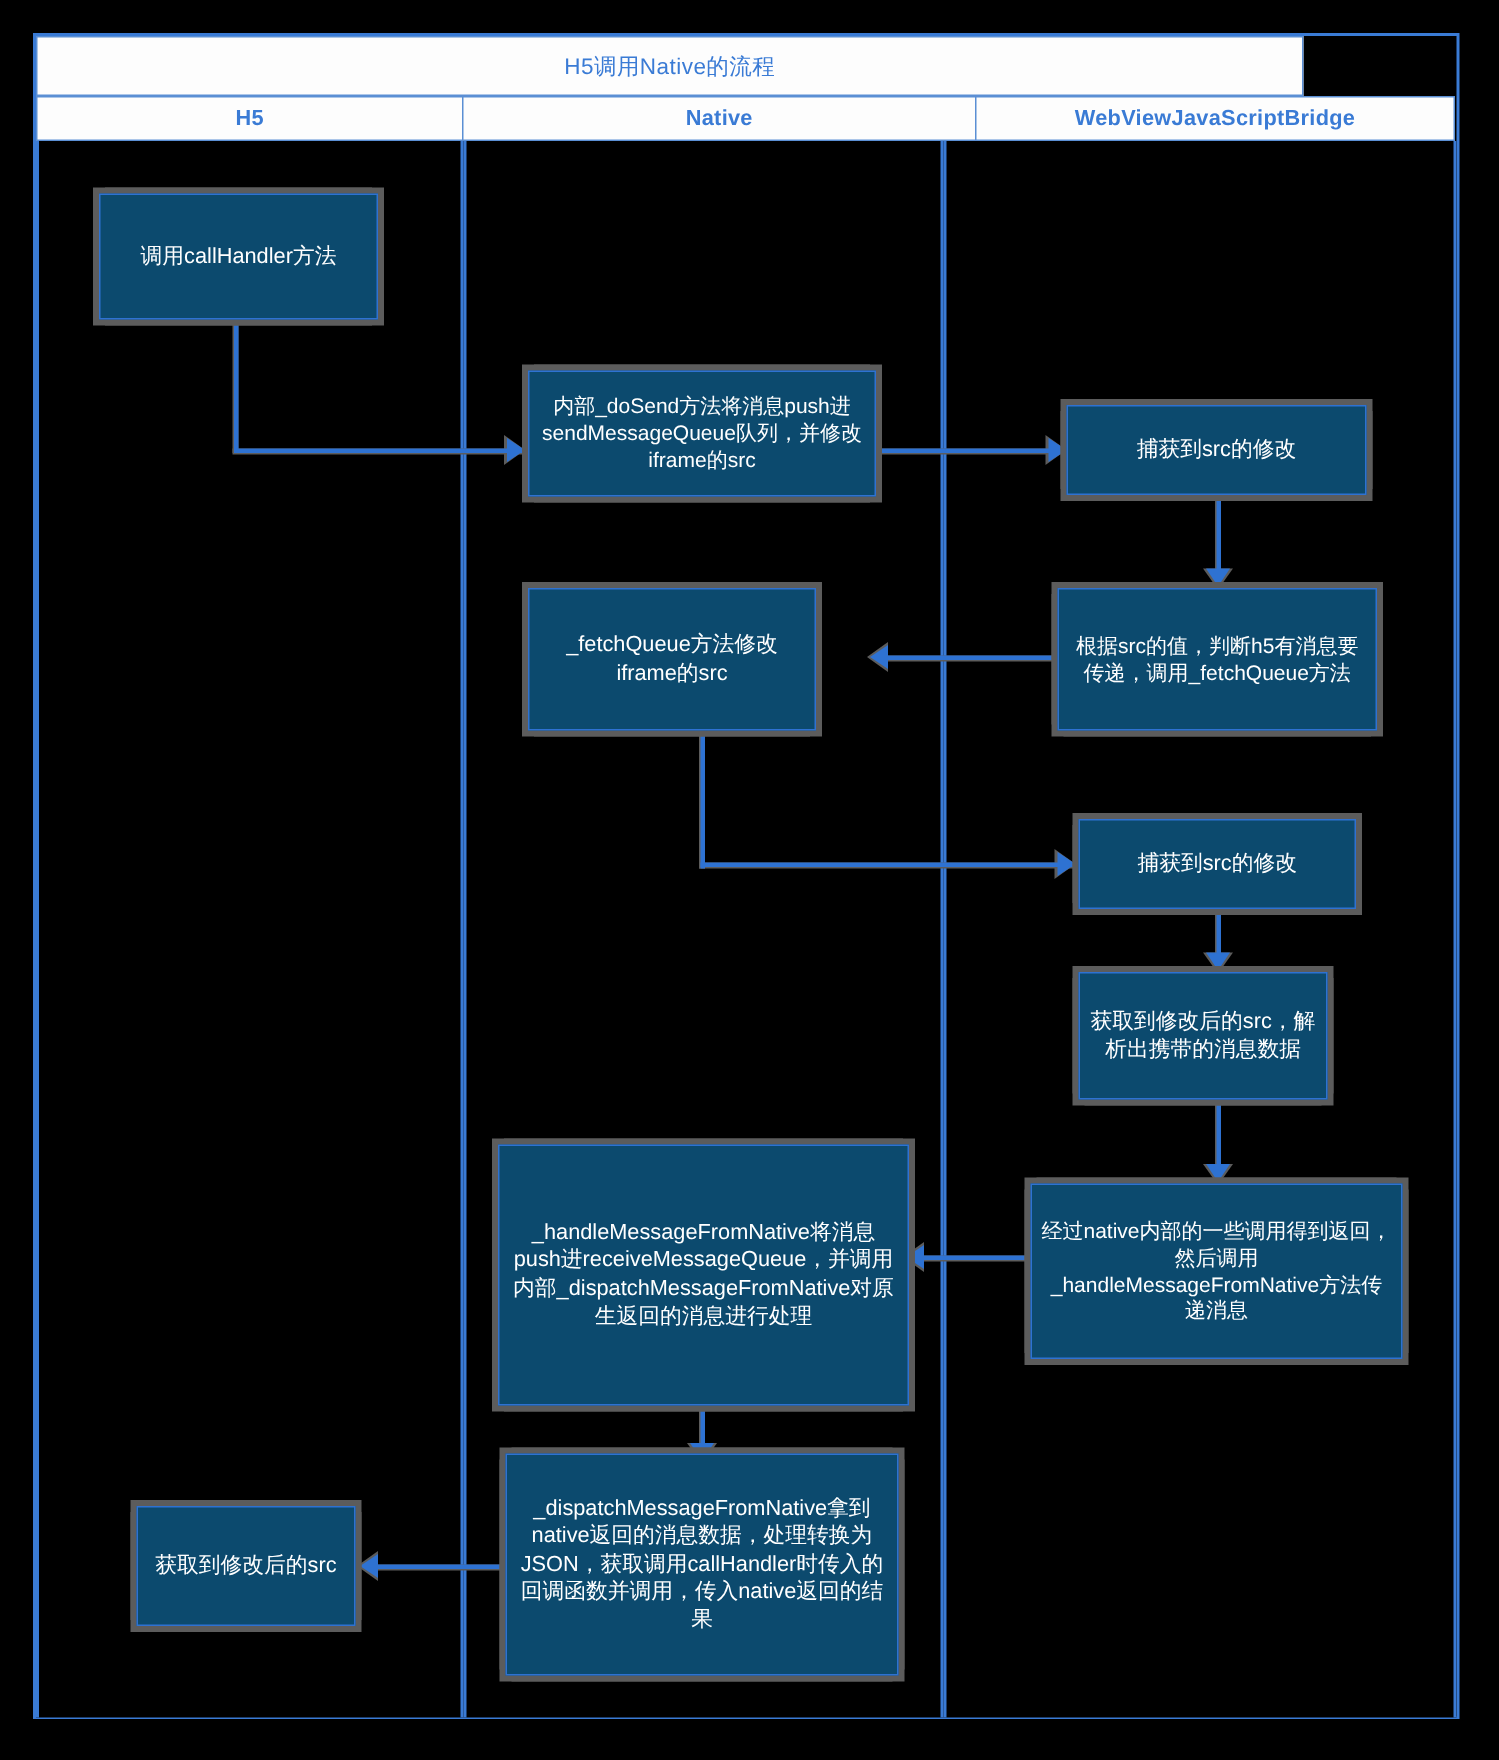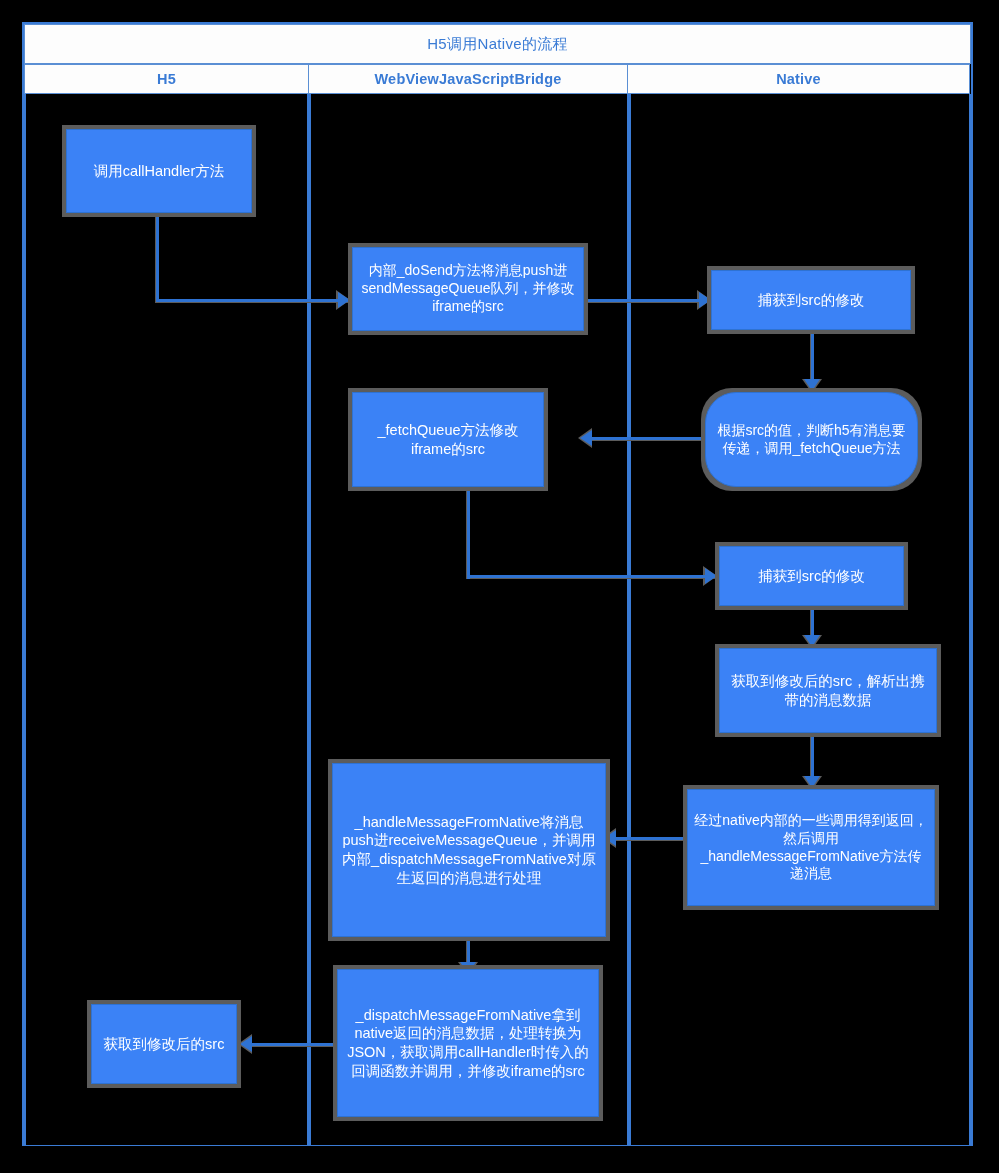--- a/index.html
+++ b/index.html
@@ -31,21 +31,21 @@
     border: 2px solid #3a7bd5;
     box-sizing: border-box;
     background: transparent;
   }
 
   
   .title-bar {
     position: absolute;
     left: 24px;
     top: 24px;
-    width: 947px;
+    width: 845px;
     height: 40px;
     background: #fdfdfd;
     border: 1px solid #5b8fd4;
     box-sizing: border-box;
     display: flex;
     align-items: center;
     justify-content: center;
     color: #3a7bd5;
     font-size: 15px;
     letter-spacing: .3px;
@@ -95,21 +95,21 @@
     border-right: 2px solid #3a7bd5;
     box-sizing: border-box;
   }
   .lane-col.c1 { left: 0px;   width: 285px; }
   .lane-col.c2 { left: 285px; width: 320px; }
   .lane-col.c3 { left: 605px; width: 342px; }
 
   
   .node {
     position: absolute;
-    background: #3b82f6;
+    background: #0c4a6e;
     border: 1px solid #2e72d2;
     box-sizing: border-box;
     color: #ffffff;
     display: flex;
     align-items: center;
     justify-content: center;
     text-align: center;
     line-height: 1.28;
     font-size: 14.5px;
     padding: 0 6px;
@@ -185,25 +185,25 @@
   <div class="frame"></div>
 
   <div class="title-bar">
     <span>H5调用Native的流程</span>
   </div>
 
   <div class="lane-headers">
     <div class="lane-head h5">
       <span>H5</span>
     </div>
+    <div class="lane-head native">
+      <span>Native</span>
+    </div>
     <div class="lane-head bridge">
       <span>WebViewJavaScriptBridge</span>
-    </div>
-    <div class="lane-head native">
-      <span>Native</span>
     </div>
   </div>
 
   <div class="lane-body">
     <div class="lane-col c1"></div>
     <div class="lane-col c2"></div>
     <div class="lane-col c3"></div>
   </div>
 
   <div class="edge-shadow v" style="left:155px; top:212px; height:90px;"></div>
@@ -265,45 +265,45 @@
   </div>
 
   <div class="node" style="left:352px; top:247px; width:232px; height:84px; font-size:14px;">
     <span>内部_doSend方法将消息push进sendMessageQueue队列，并修改iframe的src</span>
   </div>
 
   <div class="node" style="left:711px; top:270px; width:200px; height:60px;">
     <span>捕获到src的修改</span>
   </div>
 
-  <div class="node" style="left:705px; top:392px; width:213px; height:95px; font-size:14px;border-radius:31px;">
+  <div class="node" style="left:705px; top:392px; width:213px; height:95px; font-size:14px;">
     <span>根据src的值，判断h5有消息要传递，调用_fetchQueue方法</span>
   </div>
 
   <div class="node" style="left:352px; top:392px; width:192px; height:95px;">
     <span>_fetchQueue方法修改iframe的src</span>
   </div>
 
   <div class="node" style="left:719px; top:546px; width:185px; height:60px;">
     <span>捕获到src的修改</span>
   </div>
 
-  <div class="node" style="left:719px; top:648px; width:218px; height:85px;">
+  <div class="node" style="left:719px; top:648px; width:166px; height:85px;">
     <span>获取到修改后的src，解析出携带的消息数据</span>
   </div>
 
   <div class="node" style="left:687px; top:789px; width:248px; height:117px; font-size:14px;">
     <span>经过native内部的一些调用得到返回，然后调用_handleMessageFromNative方法传递消息</span>
   </div>
 
   <div class="node" style="left:332px; top:763px; width:274px; height:174px; font-size:14.5px;">
     <span>_handleMessageFromNative将消息push进receiveMessageQueue，并调用内部_dispatchMessageFromNative对原生返回的消息进行处理</span>
   </div>
 
   <div class="node" style="left:337px; top:969px; width:262px; height:148px; font-size:14.5px;">
-    <span>_dispatchMessageFromNative拿到native返回的消息数据，处理转换为JSON，获取调用callHandler时传入的回调函数并调用，并修改iframe的src</span>
+    <span>_dispatchMessageFromNative拿到native返回的消息数据，处理转换为JSON，获取调用callHandler时传入的回调函数并调用，传入native返回的结果</span>
   </div>
 
   <div class="node" style="left:91px; top:1004px; width:146px; height:80px;">
     <span>获取到修改后的src</span>
   </div>
 
 </div>
 
 </body></html>

